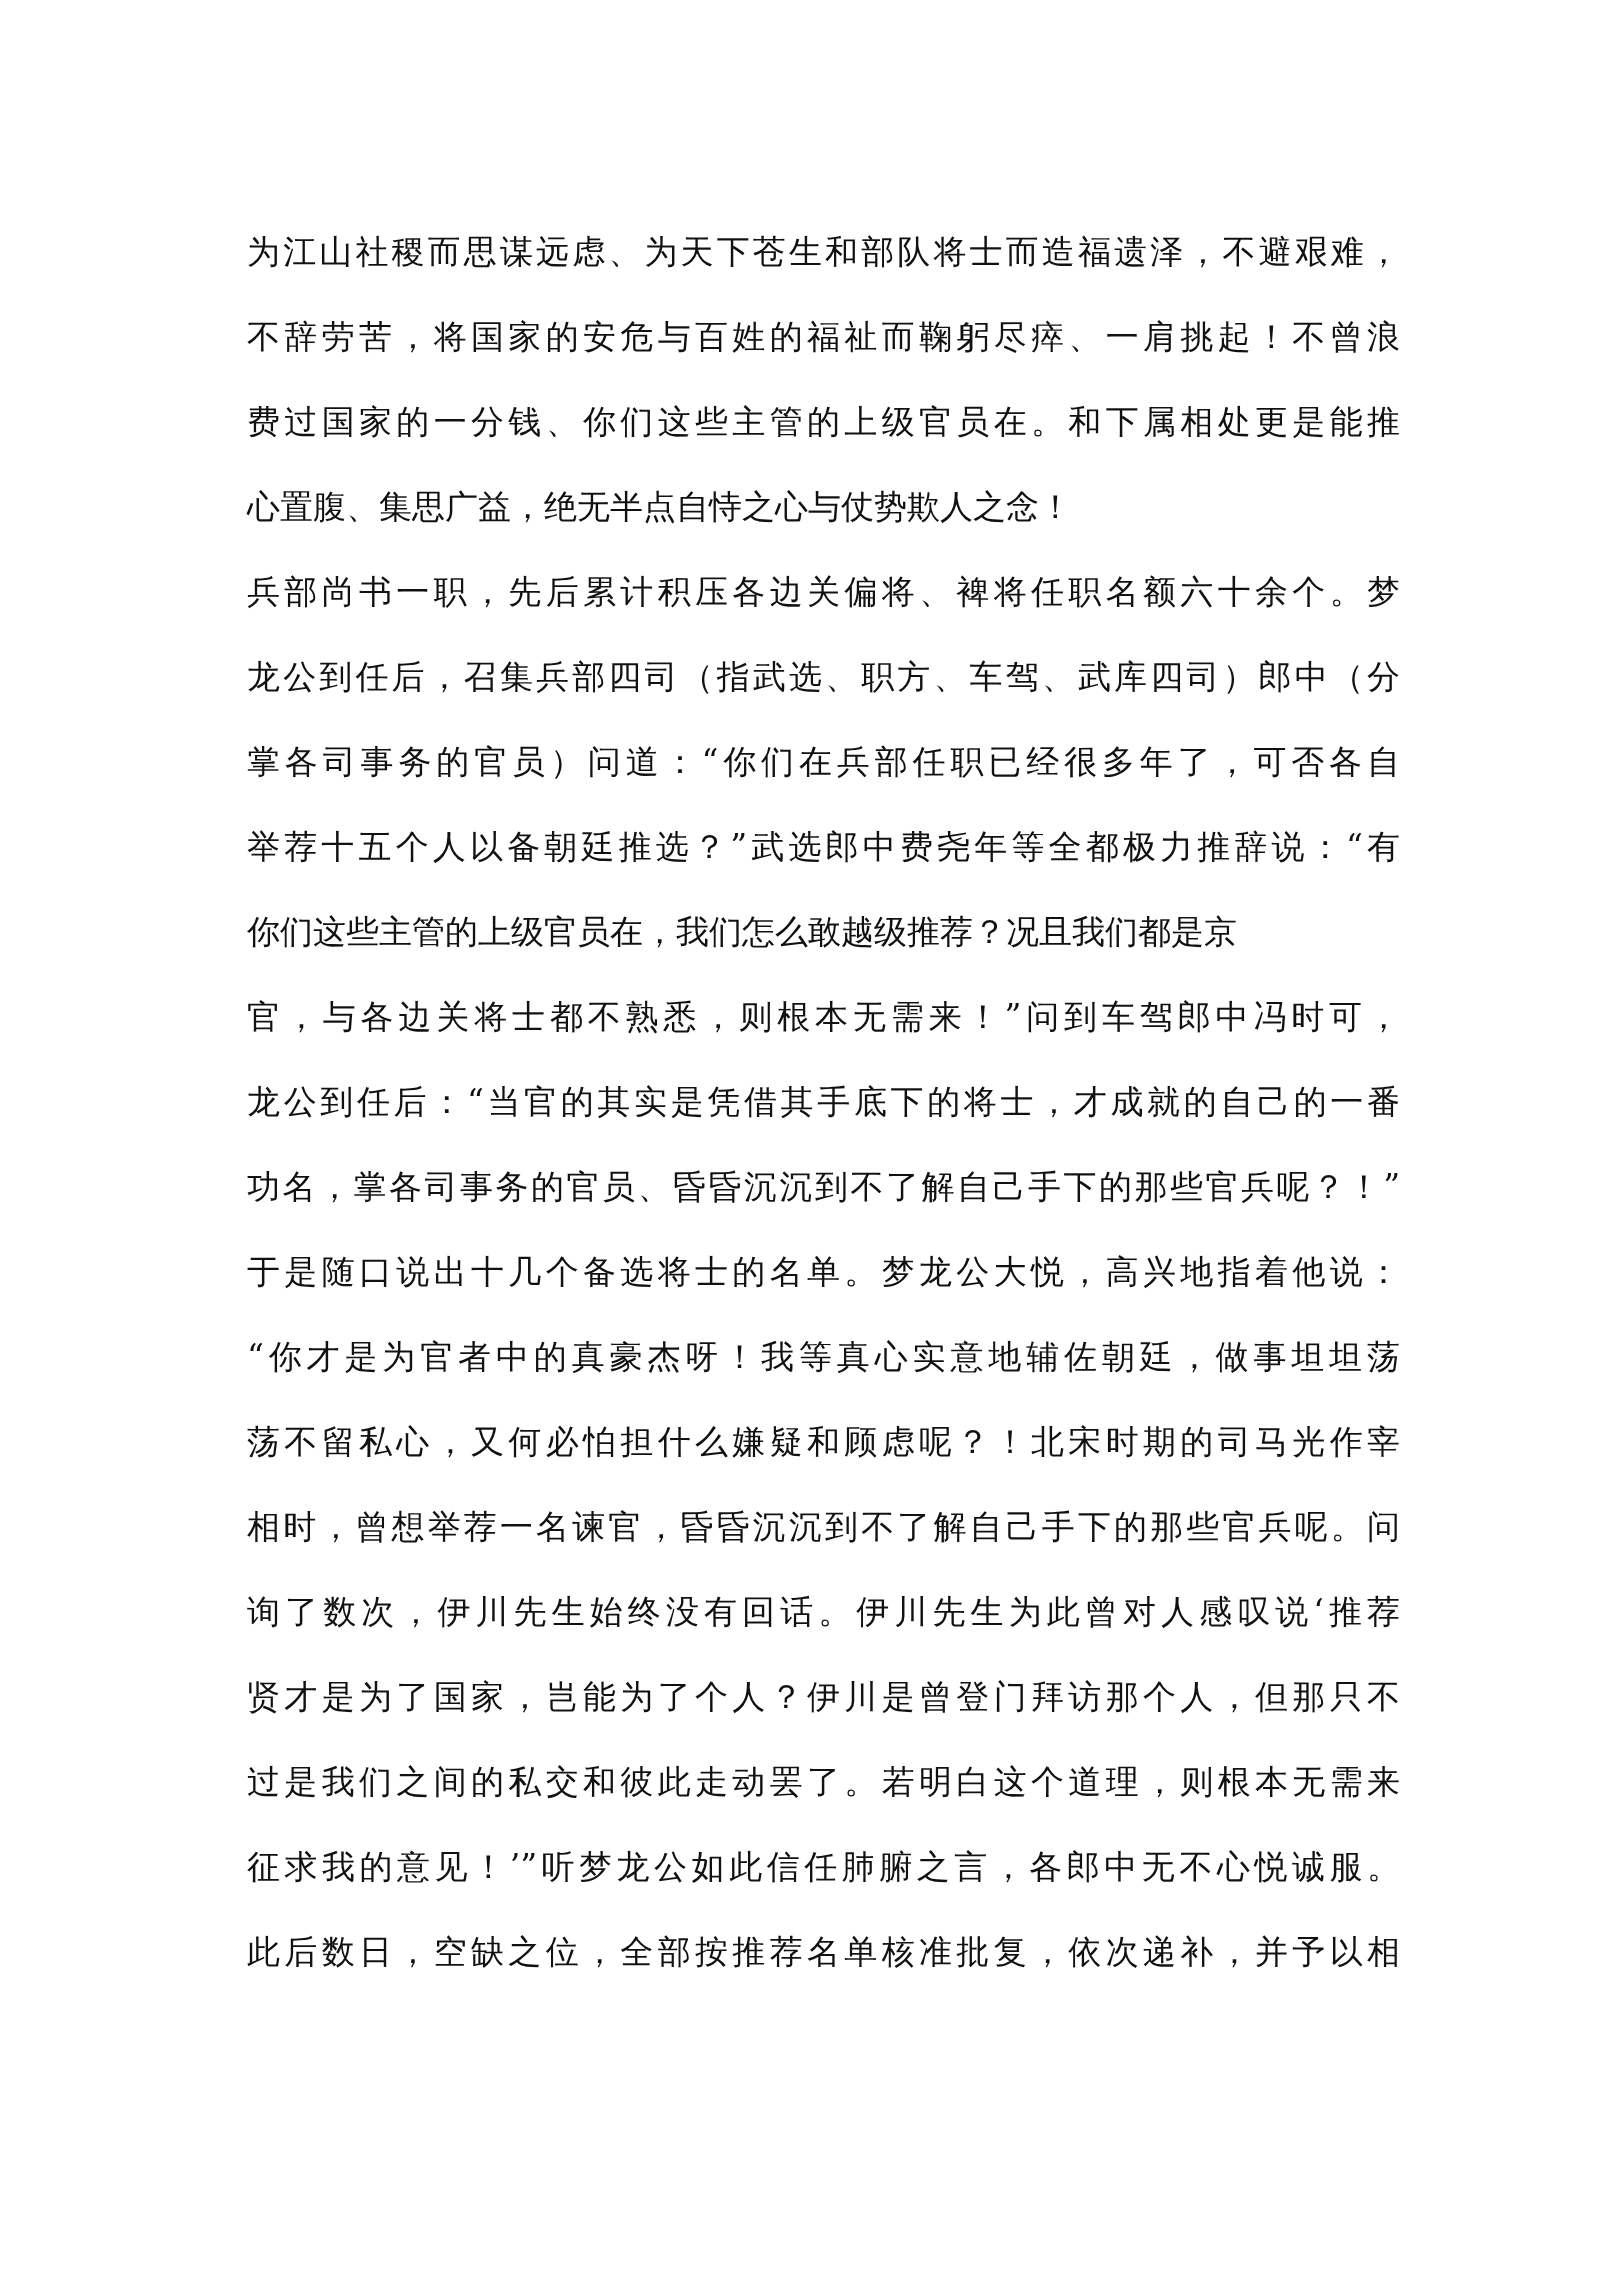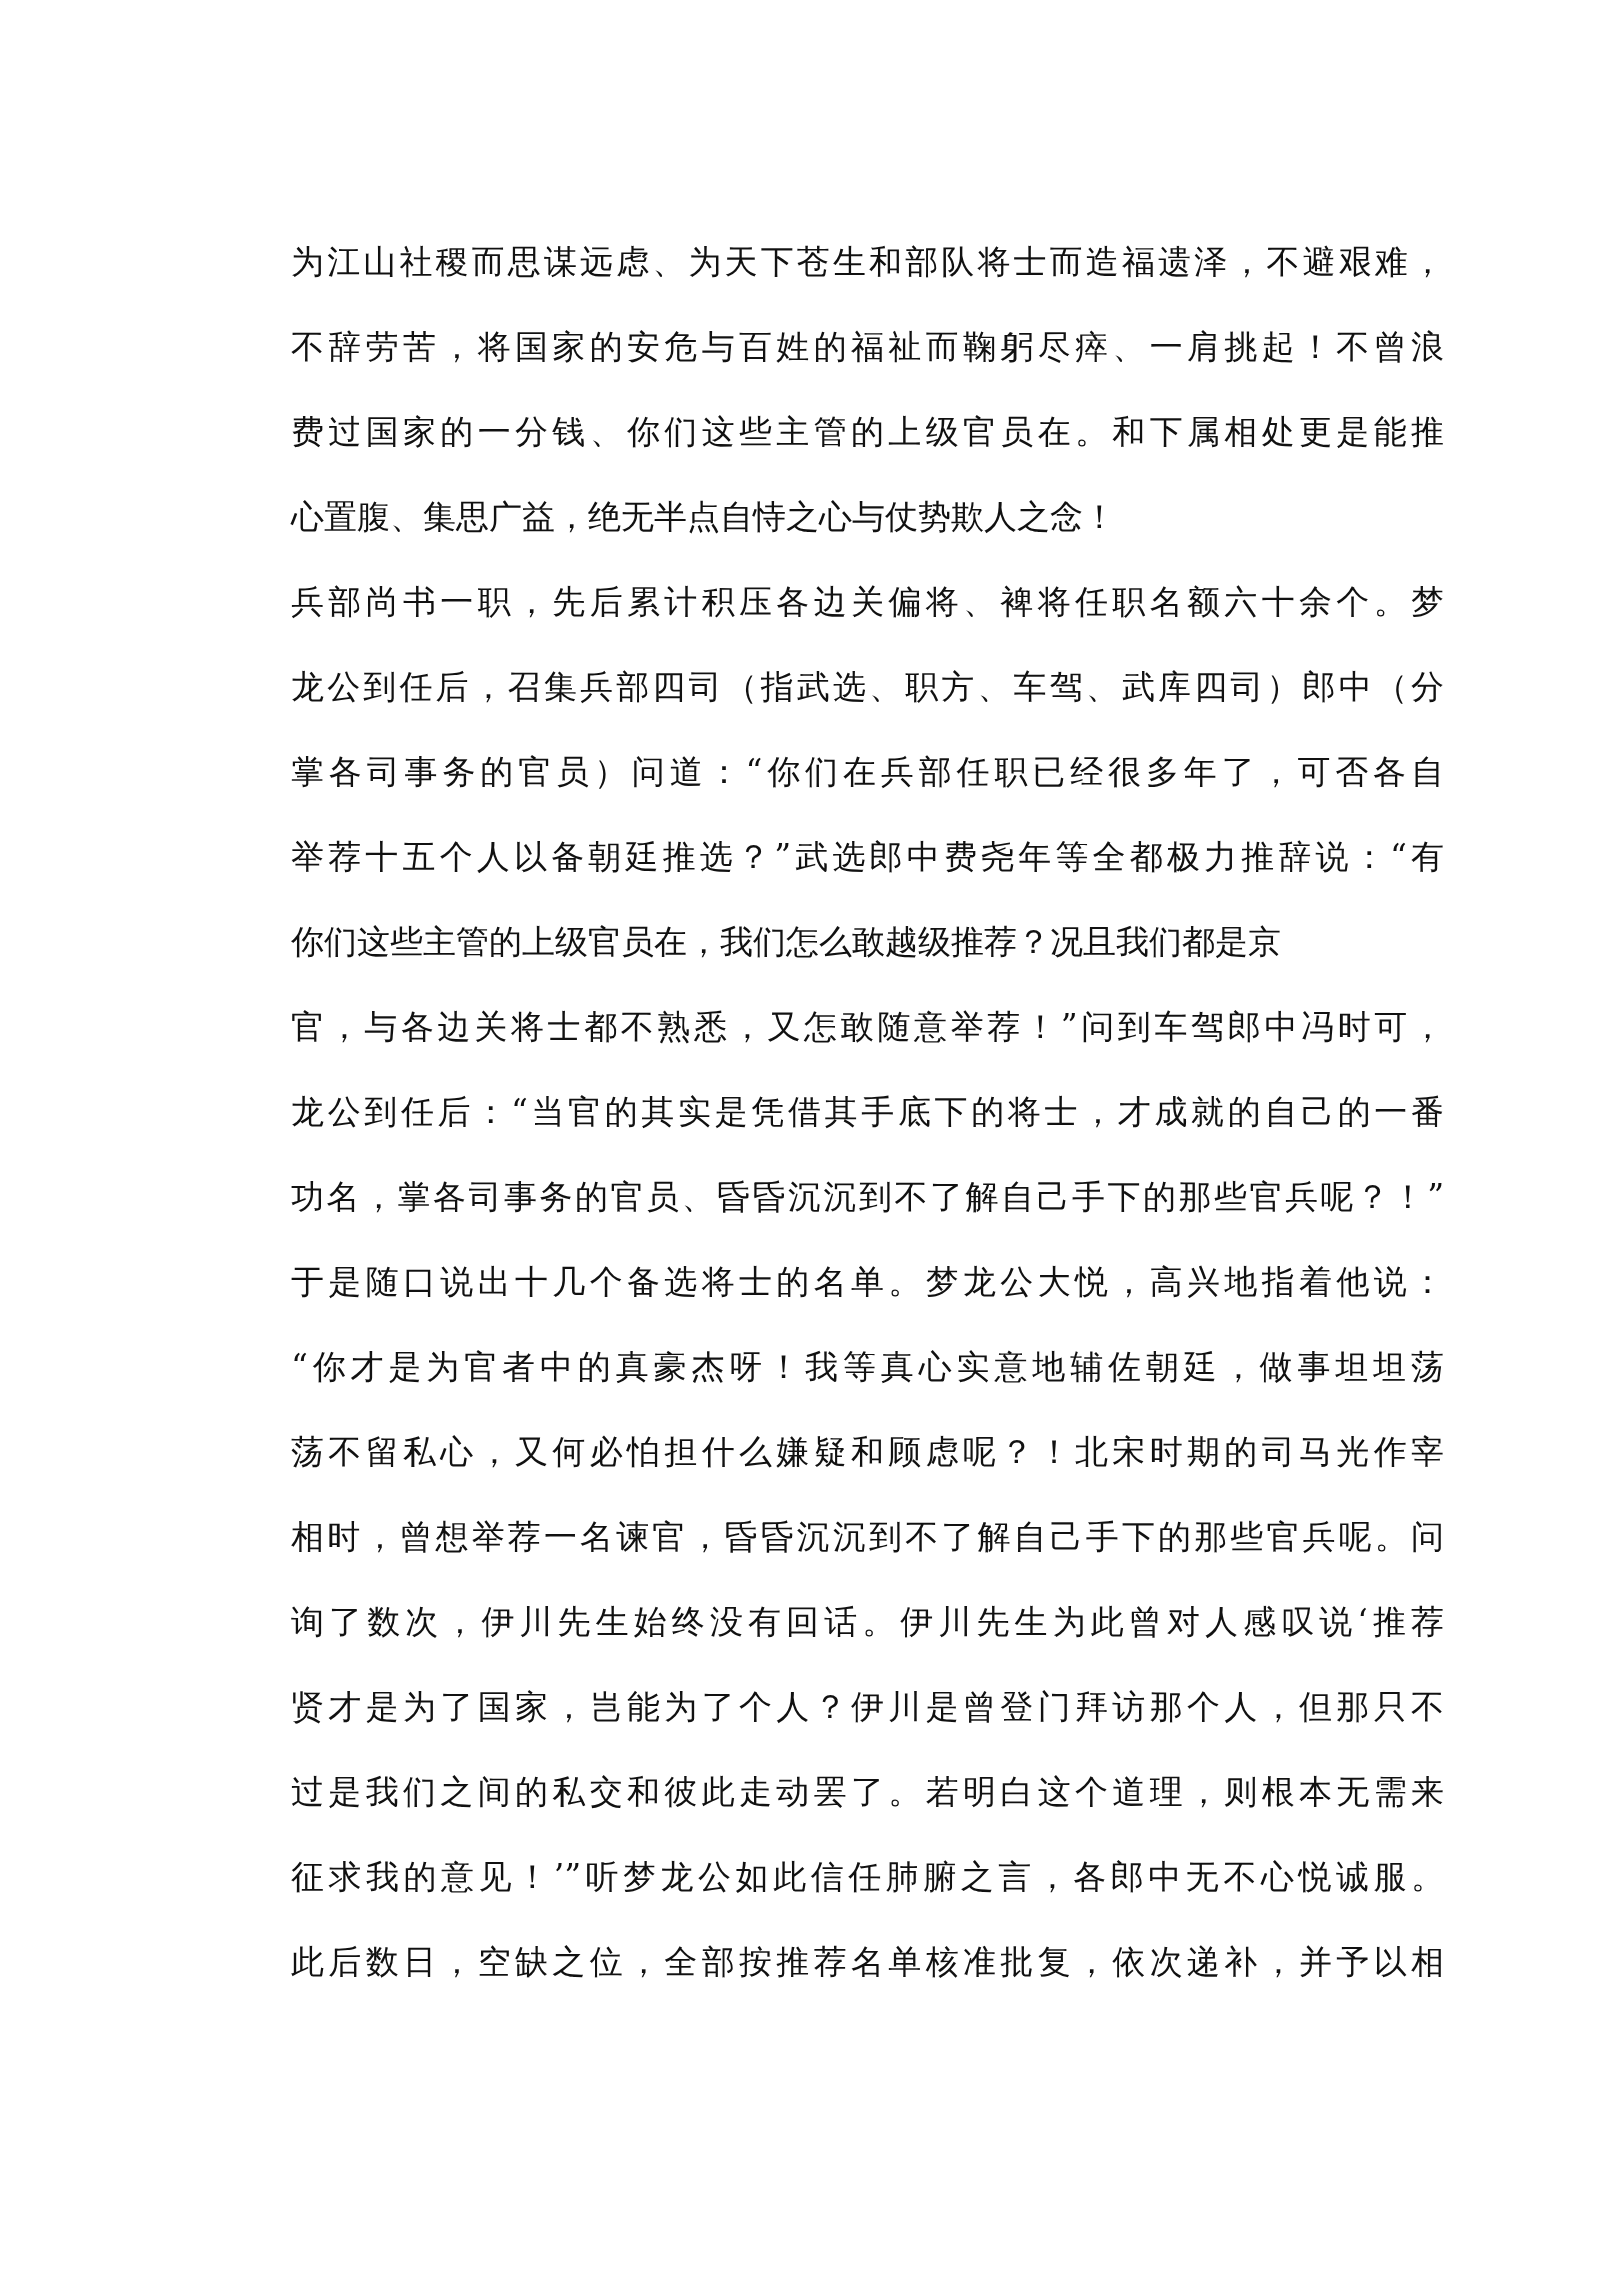--- a/index.html
+++ b/index.html
@@ -1,17 +1,17 @@
 <!DOCTYPE html>
 <html style="font-size:13px"><head>
 <meta charset="utf-8">
 <style>
   html, body { margin: 0; padding: 0; background: #ffffff; }
   body { width: 1623px; height: 2295px; position: relative; overflow: hidden; }
-  .page { position: absolute; left: 247px; top: 219px; width: 1153px; margin-left: 44px; }
+  .page { position: absolute; left: 247px; top: 209px; width: 1153px; }
   .line {
     font-family: "DejaVu Serif", "Liberation Serif", serif;
     font-size: 33px;
     line-height: 85px;
     height: 85px;
     color: #111111;
     white-space: nowrap;
     text-align: justify;
     text-align-last: justify;
   }
@@ -26,21 +26,21 @@
   <div class="line">为江山社稷而思谋远虑、为天下苍生和部队将士而造福遗泽，不避艰难，</div>
   <div class="line">不辞劳苦，将国家的安危与百姓的福祉而鞠躬尽瘁、一肩挑起！不曾浪</div>
   <div class="line">费过国家的一分钱、你们这些主管的上级官员在。和下属相处更是能推</div>
   <div class="line last">心置腹、集思广益，绝无半点自恃之心与仗势欺人之念！</div>
 
   <div class="line">兵部尚书一职，先后累计积压各边关偏将、裨将任职名额六十余个。梦</div>
   <div class="line">龙公到任后，召集兵部四司（指武选、职方、车驾、武库四司）郎中（分</div>
   <div class="line">掌各司事务的官员）问道：“你们在兵部任职已经很多年了，可否各自</div>
   <div class="line">举荐十五个人以备朝廷推选？”武选郎中费尧年等全都极力推辞说：“有</div>
   <div class="line last">你们这些主管的上级官员在，我们怎么敢越级推荐？况且我们都是京</div>
-  <div class="line">官，与各边关将士都不熟悉，又怎敢随意举荐！”问到车驾郎中冯时可，</div>
+  <div class="line">官，与各边关将士都不熟悉，则根本无需来！”问到车驾郎中冯时可，</div>
   <div class="line">龙公到任后：“当官的其实是凭借其手底下的将士，才成就的自己的一番</div>
   <div class="line">功名，掌各司事务的官员、昏昏沉沉到不了解自己手下的那些官兵呢？！”</div>
   <div class="line">于是随口说出十几个备选将士的名单。梦龙公大悦，高兴地指着他说：</div>
   <div class="line">“你才是为官者中的真豪杰呀！我等真心实意地辅佐朝廷，做事坦坦荡</div>
   <div class="line">荡不留私心，又何必怕担什么嫌疑和顾虑呢？！北宋时期的司马光作宰</div>
   <div class="line">相时，曾想举荐一名谏官，昏昏沉沉到不了解自己手下的那些官兵呢。问</div>
   <div class="line">询了数次，伊川先生始终没有回话。伊川先生为此曾对人感叹说‘推荐</div>
   <div class="line">贤才是为了国家，岂能为了个人？伊川是曾登门拜访那个人，但那只不</div>
   <div class="line">过是我们之间的私交和彼此走动罢了。若明白这个道理，则根本无需来</div>
   <div class="line">征求我的意见！’”听梦龙公如此信任肺腑之言，各郎中无不心悦诚服。</div>

